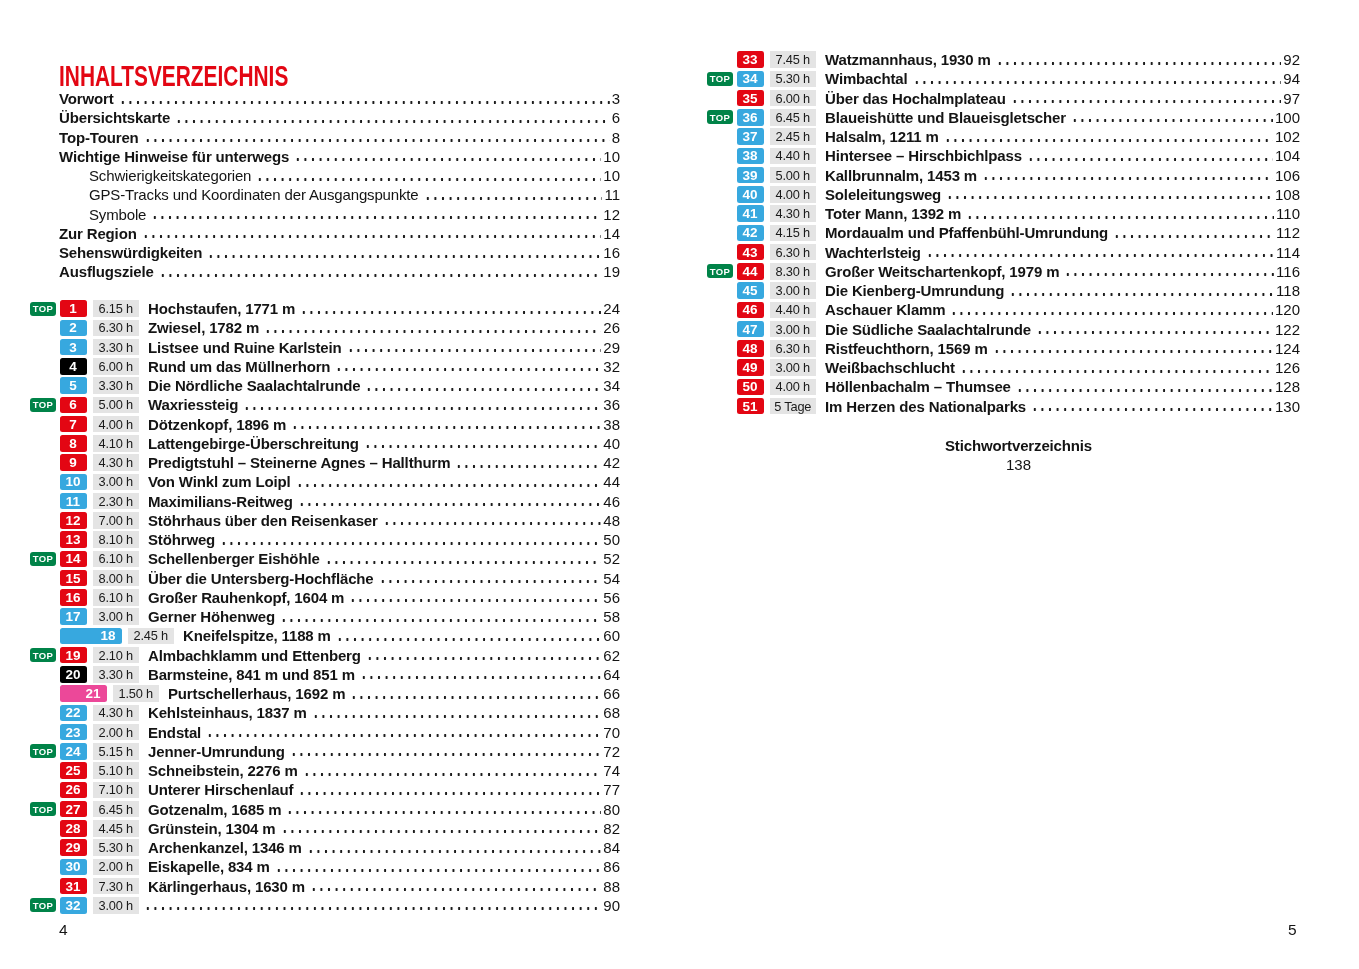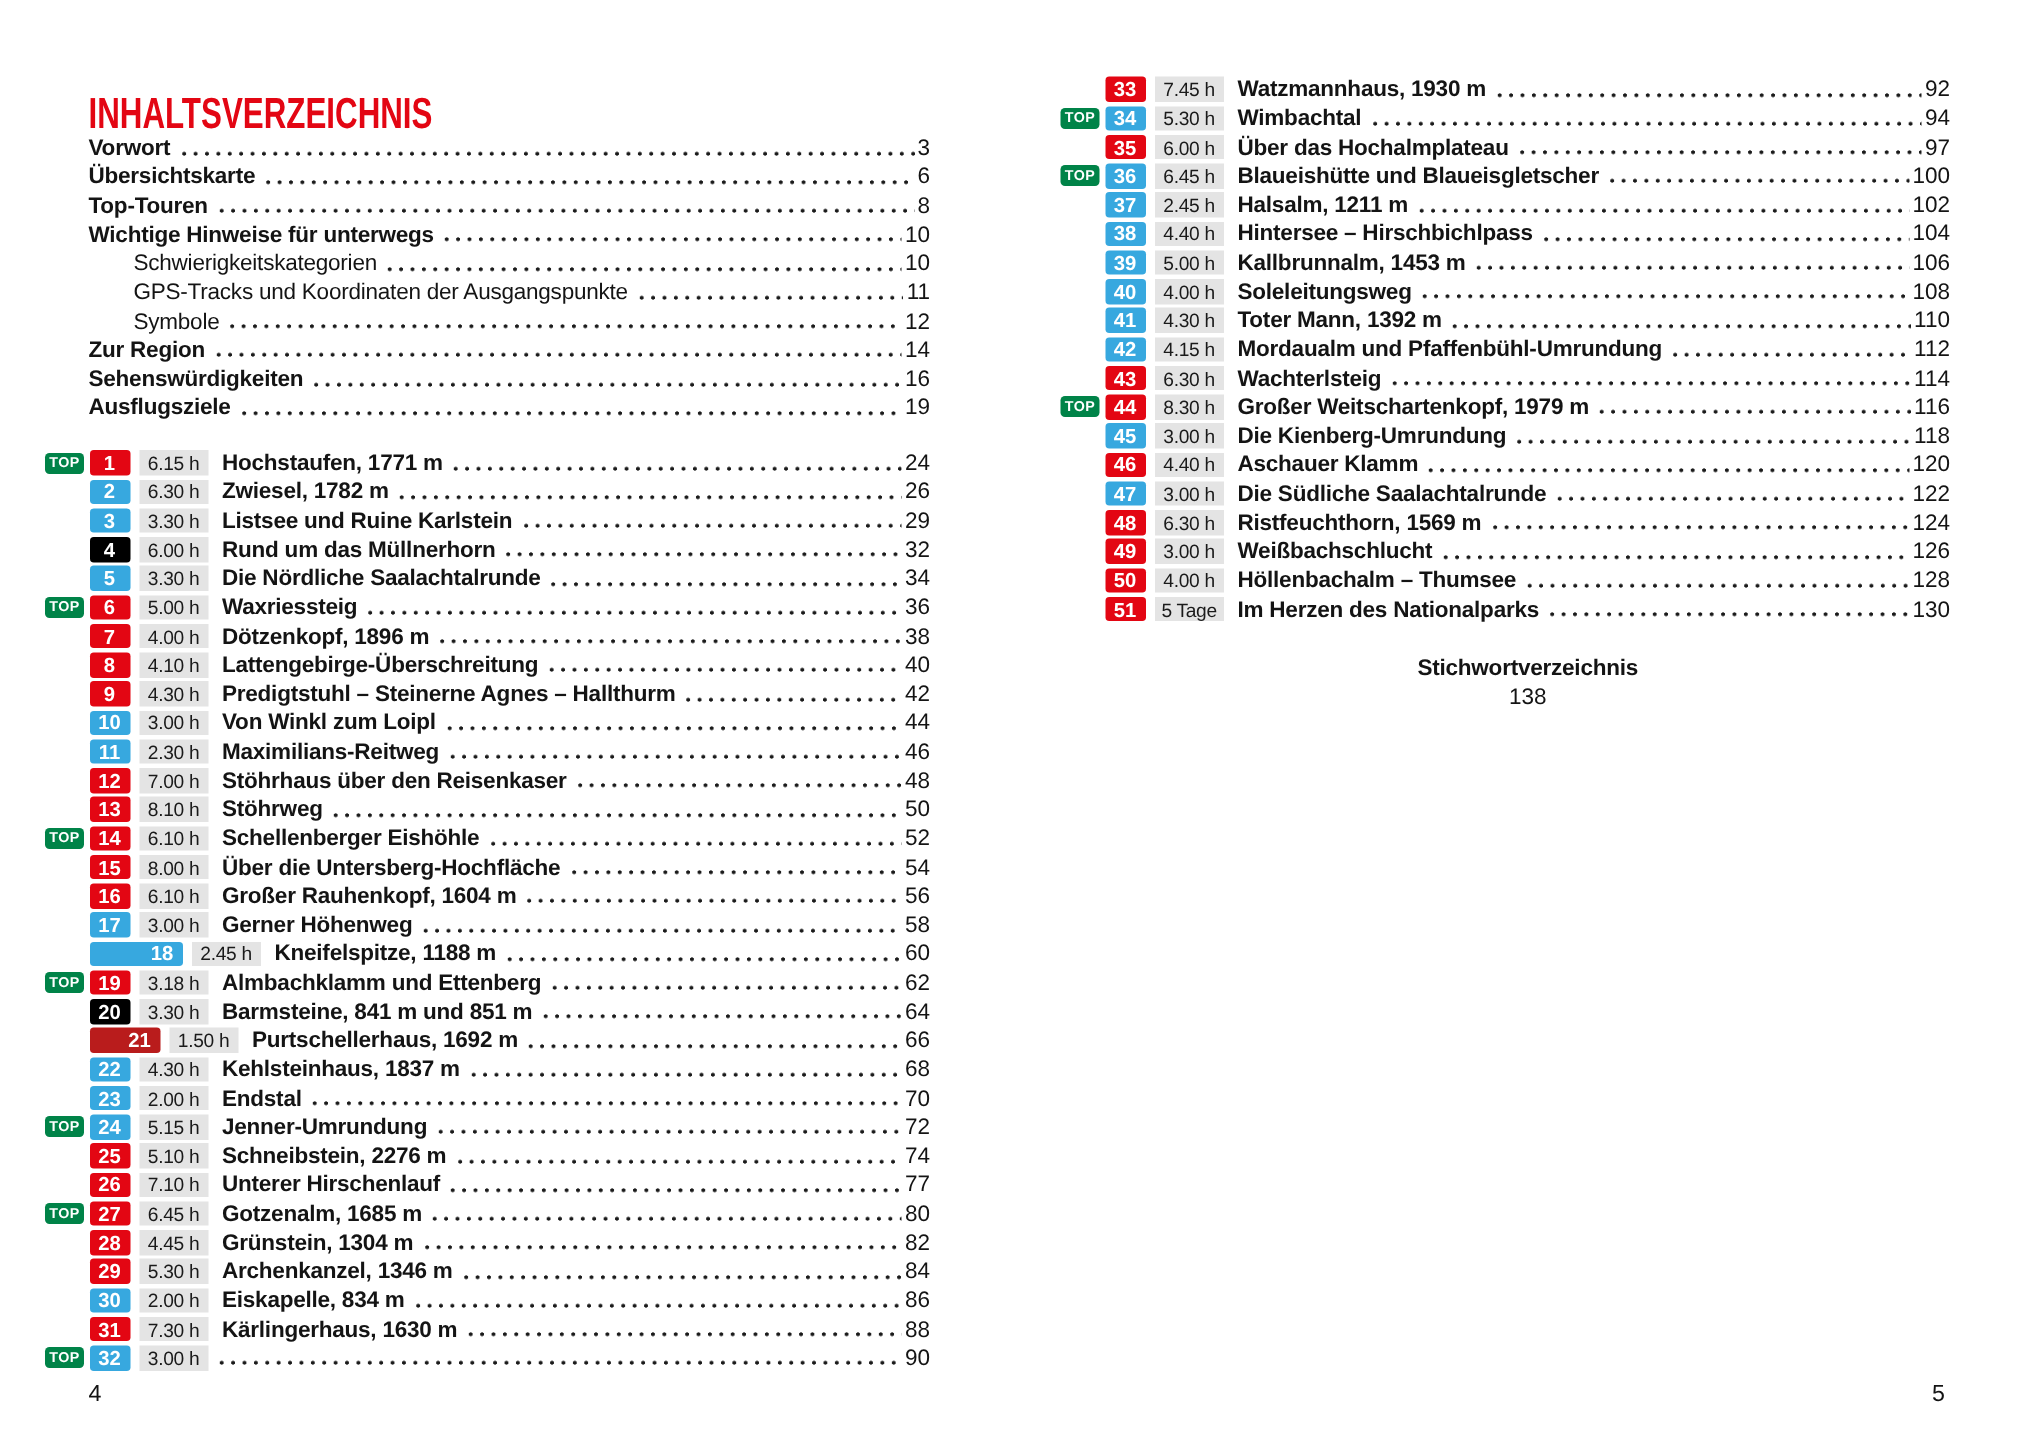--- a/index.html
+++ b/index.html
@@ -304,40 +304,40 @@
     <span class="timechip" style="background: rgb(228, 228, 228);">2.45 h</span>
     <span class="title">Kneifelspitze, 1188 m</span>
     <span class="leader"></span>
     <span class="pagenum">60</span>
   </li>
       <li class="tour-row">
     <span class="topcol">
       <span class="topbadge" style="background: rgb(0, 131, 72);">TOP</span>
     </span>
     <span class="numbox" style="background: rgb(227, 6, 19);">19</span>
-    <span class="timechip" style="background: rgb(228, 228, 228);">3.18 h</span>
+    <span class="timechip" style="background: rgb(228, 228, 228);">2.10 h</span>
     <span class="title">Almbachklamm und Ettenberg</span>
     <span class="leader"></span>
     <span class="pagenum">62</span>
   </li>
       <li class="tour-row">
     <span class="topcol">
       
     </span>
     <span class="numbox" style="background: rgb(0, 0, 0);">20</span>
     <span class="timechip" style="background: rgb(228, 228, 228);">3.30 h</span>
     <span class="title">Barmsteine, 841 m und 851 m</span>
     <span class="leader"></span>
     <span class="pagenum">64</span>
   </li>
       <li class="tour-row">
     <span class="topcol">
       
     </span>
-    <span class="numbox" style="background: #b91c1c; padding-left: 20px;">21</span>
+    <span class="numbox" style="background: #ec4899; padding-left: 20px;">21</span>
     <span class="timechip" style="background: rgb(228, 228, 228);">1.50 h</span>
     <span class="title">Purtschellerhaus, 1692 m</span>
     <span class="leader"></span>
     <span class="pagenum">66</span>
   </li>
       <li class="tour-row">
     <span class="topcol">
       
     </span>
     <span class="numbox" style="background: rgb(55, 168, 223);">22</span>

